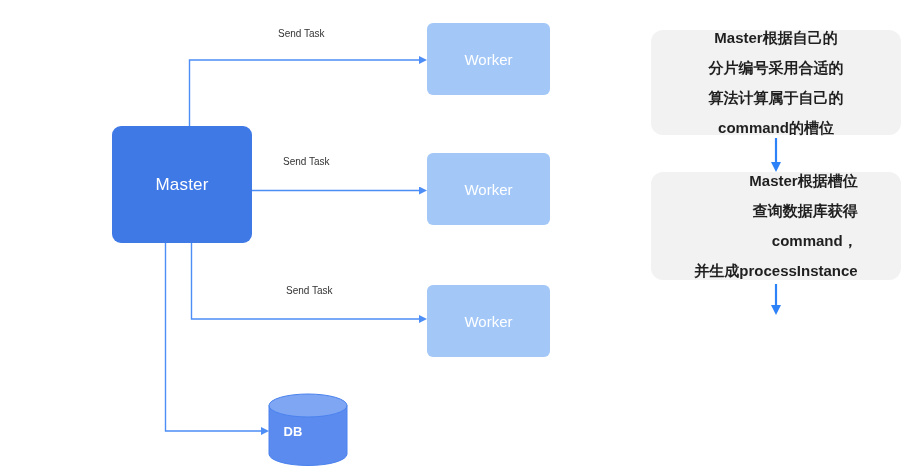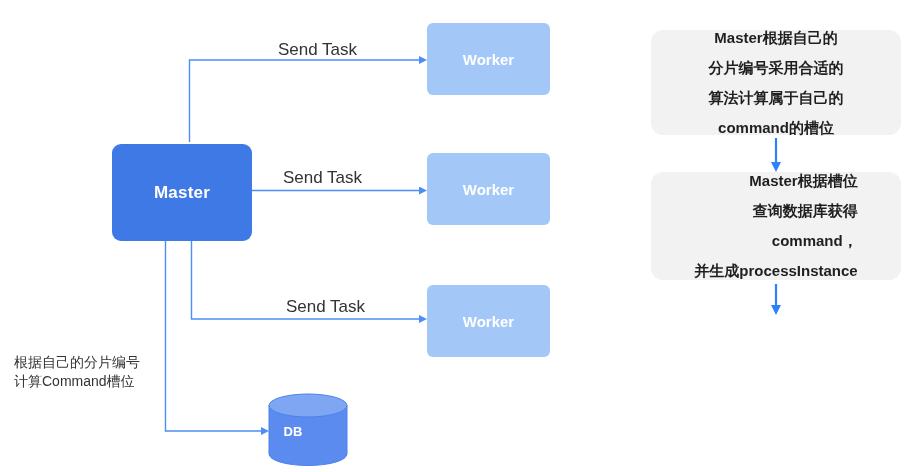--- a/index.html
+++ b/index.html
@@ -10,29 +10,29 @@
   .connector-layer { position:absolute; left:0; top:0; width:920px; height:472px; }
   .conn  { stroke:var(--connector,#4C8DF6); stroke-width:1.4; fill:none; }
   .flow  { stroke:var(--flow_arrow,#2E82F7); stroke-width:2.2; fill:none; }
   .ah    { fill:var(--connector,#4C8DF6); }
   .ahf   { fill:var(--flow_arrow,#2E82F7); }
   .db-body { fill:var(--db_body,#5B8BEF); stroke:var(--db_stroke,#4A82EE); stroke-width:1; }
   .db-top  { fill:var(--db_top,#7FA6F3);  stroke:var(--db_stroke,#4A82EE); stroke-width:1; }
 
   .node {
     position:absolute; display:flex; align-items:center; justify-content:center;
-    color:var(--node_text,#fff); font-weight:bold; box-sizing:border-box;
+    color:var(--node_text,#fff); font-weight:normal; box-sizing:border-box;
   }
-  .master { left:112px; top:144px; width:140px; height:97px;
+  .master { left:112px; top:126px; width:140px; height:117px;
             background:var(--master_fill,#3E79E6); border-radius:9px; font-size:17px; letter-spacing:.2px; }
   .worker { left:427px; width:123px; height:72px;
             background:var(--worker_fill,#A3C8F8); border-radius:6px; font-size:15px; }
   .worker-1 { top:23px; } .worker-2 { top:153px; } .worker-3 { top:285px; }
 
-  .edge-label { position:absolute; font-size:17px; color:var(--label_gray,#333); white-space:nowrap;margin-top:12px; }
+  .edge-label { position:absolute; font-size:10px; color:var(--label_gray,#333); white-space:nowrap; }
   .edge-label-1 { left:278px; top:28px; }
   .edge-label-2 { left:283px; top:156px; }
   .edge-label-3 { left:286px; top:285px; }
 
   .db-label { position:absolute; left:254px; top:424px; width:78px; text-align:center;
               color:var(--node_text,#fff); font-size:13px; font-weight:bold; }
 
   .note { position:absolute; left:14px; top:353px; font-size:14px; line-height:19px;
           color:var(--label_gray,#333); white-space:pre-line; }
 
@@ -89,22 +89,20 @@
   <div class="node worker worker-3">
     <span>Worker</span>
   </div>
 
   <div class="edge-label edge-label-1">Send Task</div>
   <div class="edge-label edge-label-2">Send Task</div>
   <div class="edge-label edge-label-3">Send Task</div>
 
   <div class="db-label">DB</div>
 
-  <div class="note">根据自己的分片编号
-计算Command槽位</div>
 
   <div class="flow-step flow-step-1">
     <span>Master根据自己的
 分片编号采用合适的
 算法计算属于自己的
 command的槽位</span>
   </div>
   <div class="flow-step flow-step-2">
     <span>Master根据槽位
 查询数据库获得

